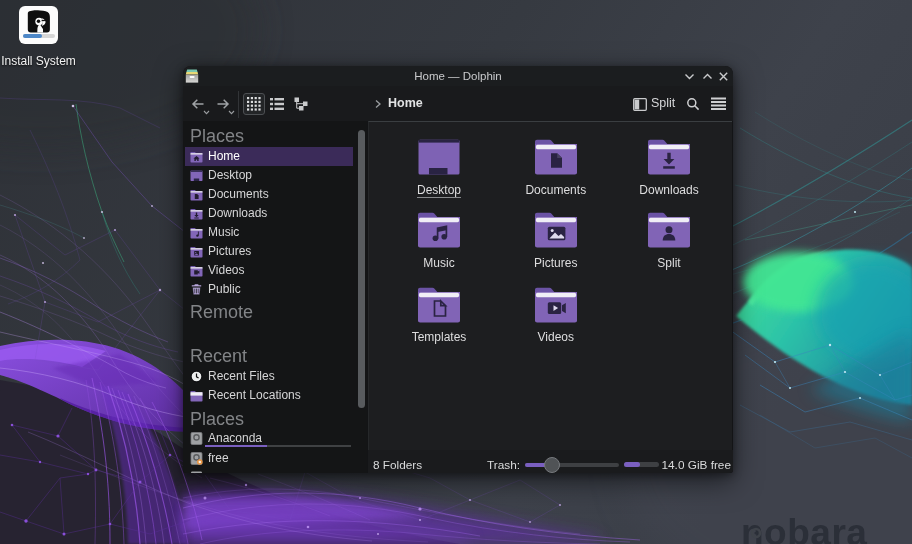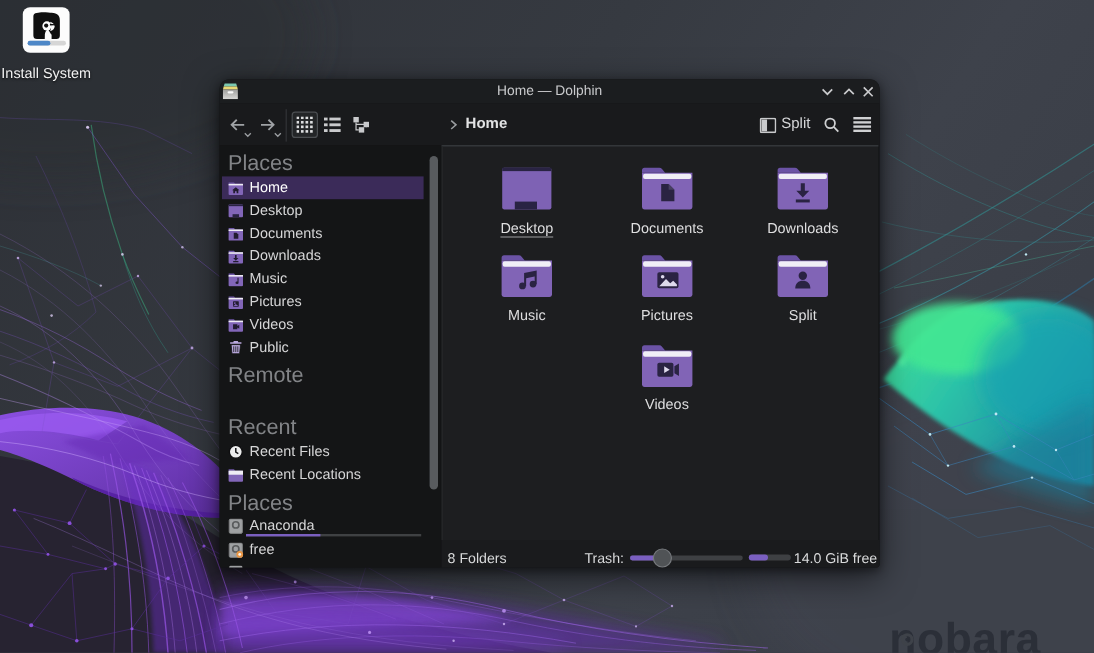--- a/index.html
+++ b/index.html
@@ -514,20 +514,29 @@
     <div class="cell" style="left:245px;top:89.5px">
       <svg class="fsvg" width="44" height="36" viewBox="0 0 44 36">
         <path d="M1,5 L1,2.8 C1,1.6 1.8,0.8 3,0.8 L15.5,0.8 C16.3,0.8 17,1.1 17.5,1.7 L20.3,5 Z" fill="#6b53a5"></path>
         <path d="M1,5 L43,5 L43,33.3 C43,34.7 42.2,35.5 40.8,35.5 L3.2,35.5 C1.8,35.5 1,34.7 1,33.3 Z" fill="#8164b6"></path>
         <rect x="1.9" y="5.8" width="40.2" height="4.4" rx="1.6" fill="#f0eef6"></rect>
         <circle cx="22" cy="17.8" r="3.5" fill="#2a2342"></circle>
         <path d="M15.7,28.4 C15.7,24.2 18.4,22 22,22 C25.6,22 28.3,24.2 28.3,28.4 Z" fill="#2a2342"></path>
       </svg>
       <div class="clbl" style="top:44.5px">Split</div>
     </div>
+    <div class="cell" style="left:15px;top:164.5px">
+      <svg class="fsvg" width="44" height="36" viewBox="0 0 44 36">
+        <path d="M1,5 L1,2.8 C1,1.6 1.8,0.8 3,0.8 L15.5,0.8 C16.3,0.8 17,1.1 17.5,1.7 L20.3,5 Z" fill="#6b53a5"></path>
+        <path d="M1,5 L43,5 L43,33.3 C43,34.7 42.2,35.5 40.8,35.5 L3.2,35.5 C1.8,35.5 1,34.7 1,33.3 Z" fill="#8164b6"></path>
+        <rect x="1.9" y="5.8" width="40.2" height="4.4" rx="1.6" fill="#f0eef6"></rect>
+        <path d="M17.5,14 h6.3 l4.7,4.7 V29 h-11 z M23.8,14 l0,4.7 l4.7,0 z" fill="none" stroke="#2a2342" stroke-width="1.7"></path>
+      </svg>
+      <div class="clbl" style="top:43px">Templates</div>
+    </div>
     <div class="cell" style="left:131.8px;top:164.5px">
       <svg class="fsvg" width="44" height="36" viewBox="0 0 44 36">
         <path d="M1,5 L1,2.8 C1,1.6 1.8,0.8 3,0.8 L15.5,0.8 C16.3,0.8 17,1.1 17.5,1.7 L20.3,5 Z" fill="#6b53a5"></path>
         <path d="M1,5 L43,5 L43,33.3 C43,34.7 42.2,35.5 40.8,35.5 L3.2,35.5 C1.8,35.5 1,34.7 1,33.3 Z" fill="#8164b6"></path>
         <rect x="1.9" y="5.8" width="40.2" height="4.4" rx="1.6" fill="#f0eef6"></rect>
         <rect x="13.8" y="15.3" width="13.4" height="11.6" rx="1.5" fill="#2a2342"></rect>
         <path d="M28,18.2 L31.8,15.9 V26.3 L28,24 Z" fill="#2a2342"></path>
         <path d="M19.5,18.3 l4.6,2.8 l-4.6,2.8 z" fill="#ded9ec"></path>
       </svg>
       <div class="clbl" style="top:43px">Videos</div>

